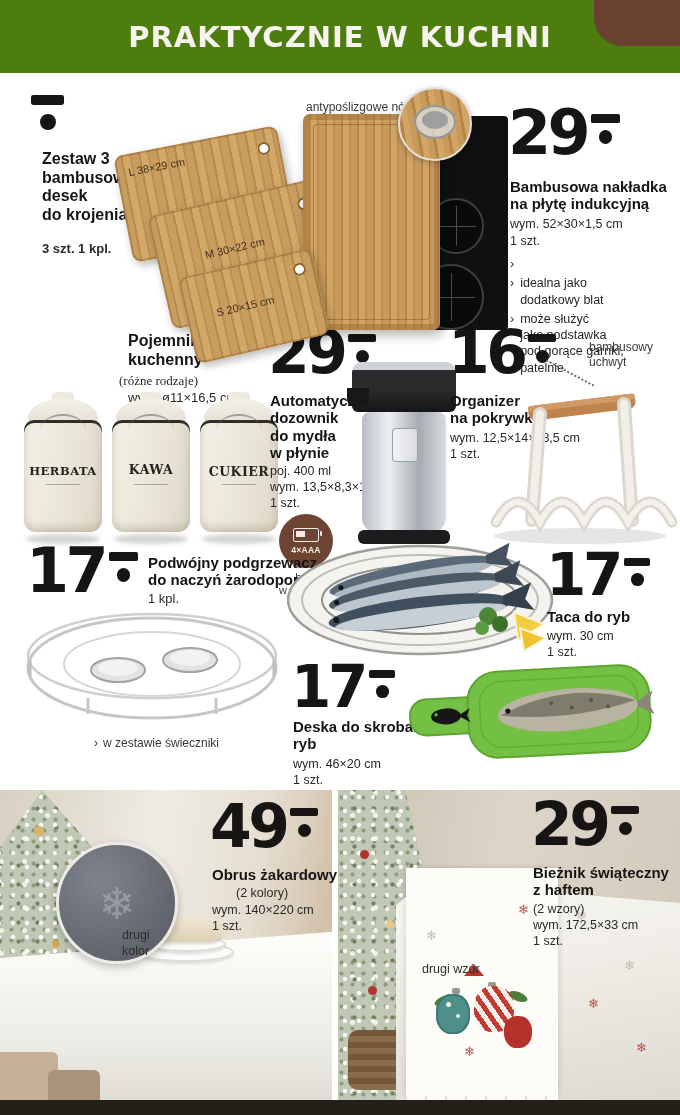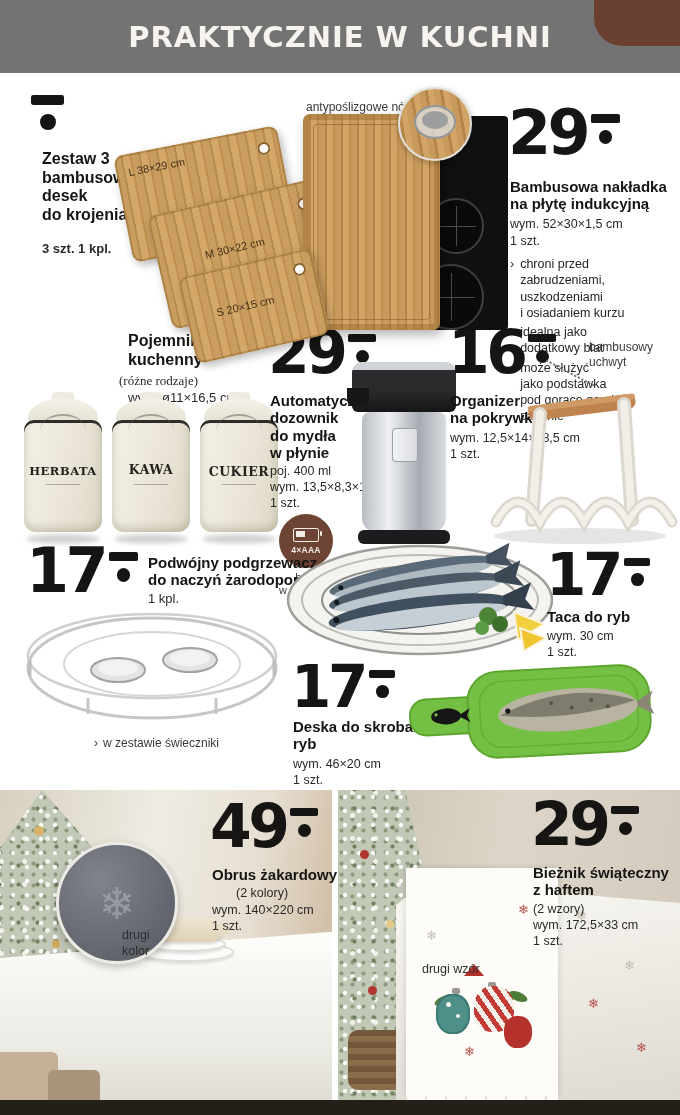--- a/index.html
+++ b/index.html
@@ -1,21 +1,21 @@
 <!DOCTYPE html>
 <html><head>
 <meta charset="utf-8">
 <style>
   html,body{margin:0;padding:0;background:#888;}
   .page{position:relative;width:680px;height:1115px;background:#ffffff;overflow:hidden;
         font-family:"Liberation Sans",sans-serif;color:#1c1b1a;}
   .abs{position:absolute;}
 
   
-  .hdr{position:absolute;left:0;top:0;width:680px;height:73px;background:#737373;
+  .hdr{position:absolute;left:0;top:0;width:680px;height:73px;background:#4d7c0f;
        display:flex;align-items:center;justify-content:center;}
   .hdr-corner{position:absolute;right:0;top:0;width:86px;height:46px;background:#6a4030;
        border-bottom-left-radius:28px;}
   .hdr h1{position:relative;margin:0;color:#f7f3ee;font-size:29px;font-weight:bold;
        letter-spacing:1px;font-family:"DejaVu Sans",sans-serif;}
 
   
   .price{position:absolute;display:flex;align-items:flex-start;
        font-family:"DejaVu Sans",sans-serif;font-weight:bold;color:#161514;}
   .price .num{letter-spacing:-0.06em;line-height:0.8;}
@@ -212,24 +212,20 @@
         <span class="dot"></span>
       </span>
   </div>
   <div class="pname sm" style="left:510px;top:178px;">Bambusowa nakładka
 na płytę indukcyjną</div>
   <div class="pdetail sm" style="left:510px;top:216px;">wym. 52×30×1,5 cm</div>
   <div class="pdetail sm" style="left:510px;top:233px;">1 szt.</div>
   <div class="bullets" style="left:510px;top:256px;">
     <div class="bullet">
       <span class="bm">›</span>
-        <span class="bt">chroni przed
-zabrudzeniami,
-uszkodzeniami
-i osiadaniem kurzu</span>
     </div>
     <div class="bullet">
       <span class="bm">›</span>
         <span class="bt">idealna jako
 dodatkowy blat</span>
     </div>
     <div class="bullet">
       <span class="bm">›</span>
         <span class="bt">może służyć
 jako podstawka

